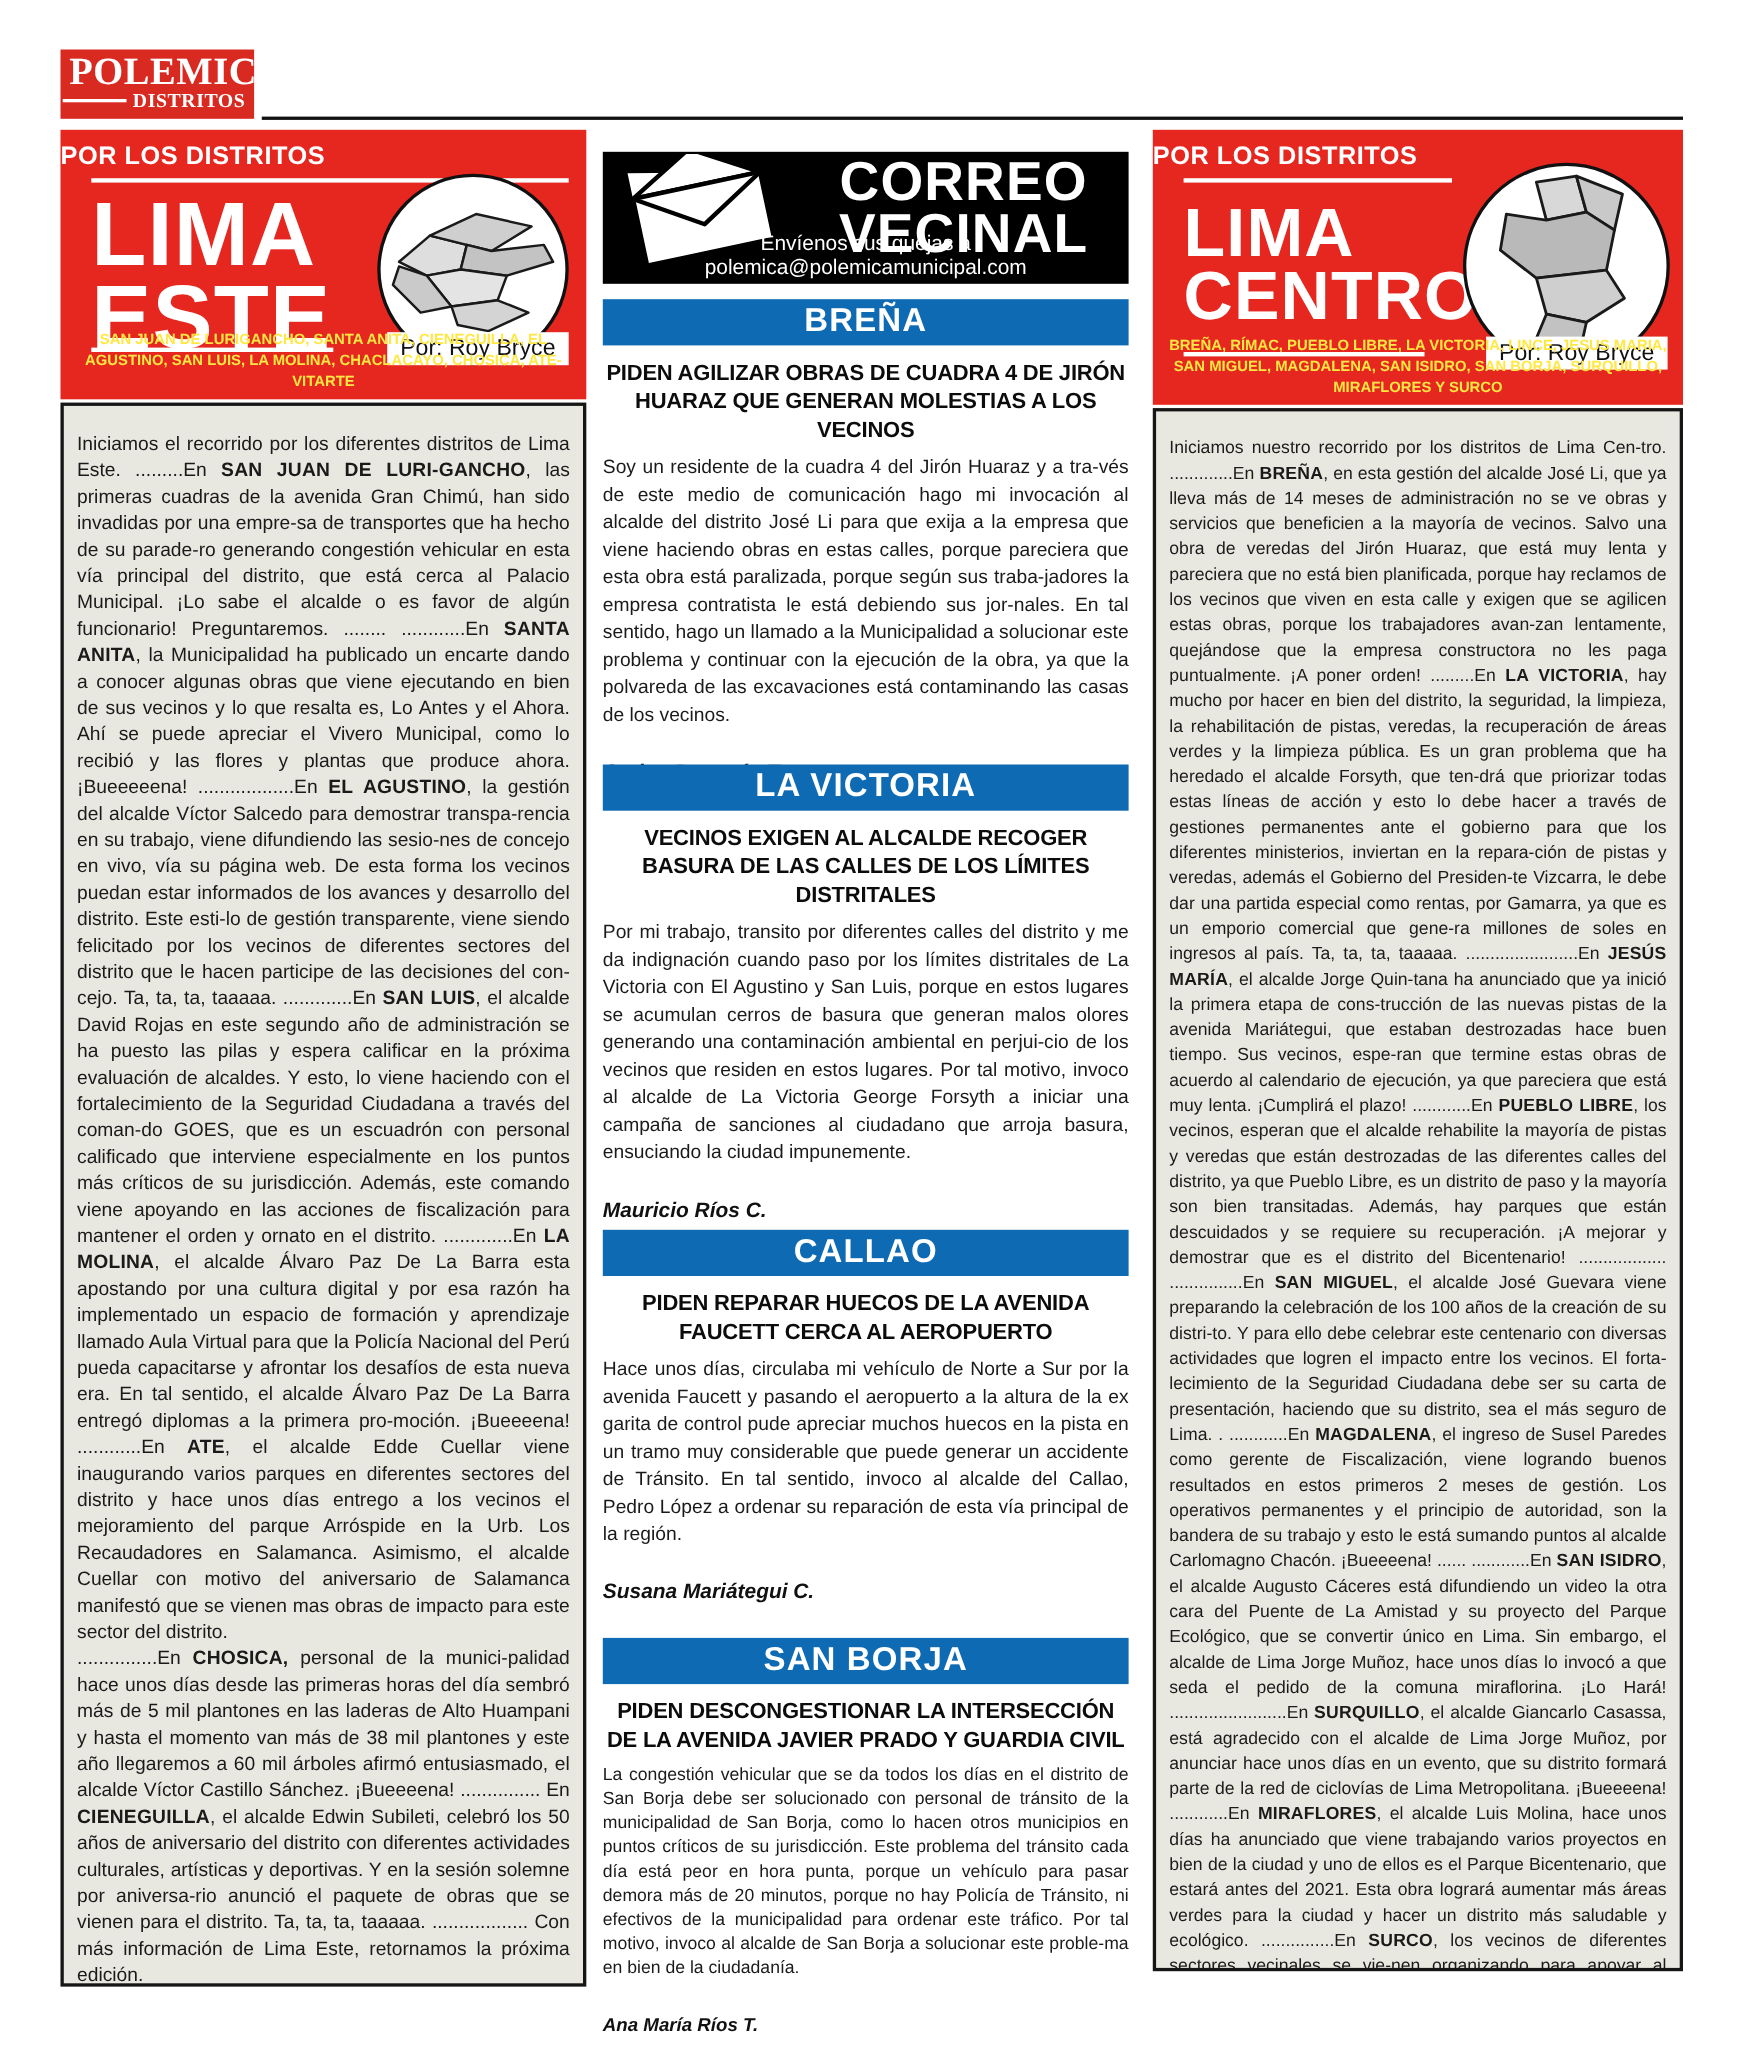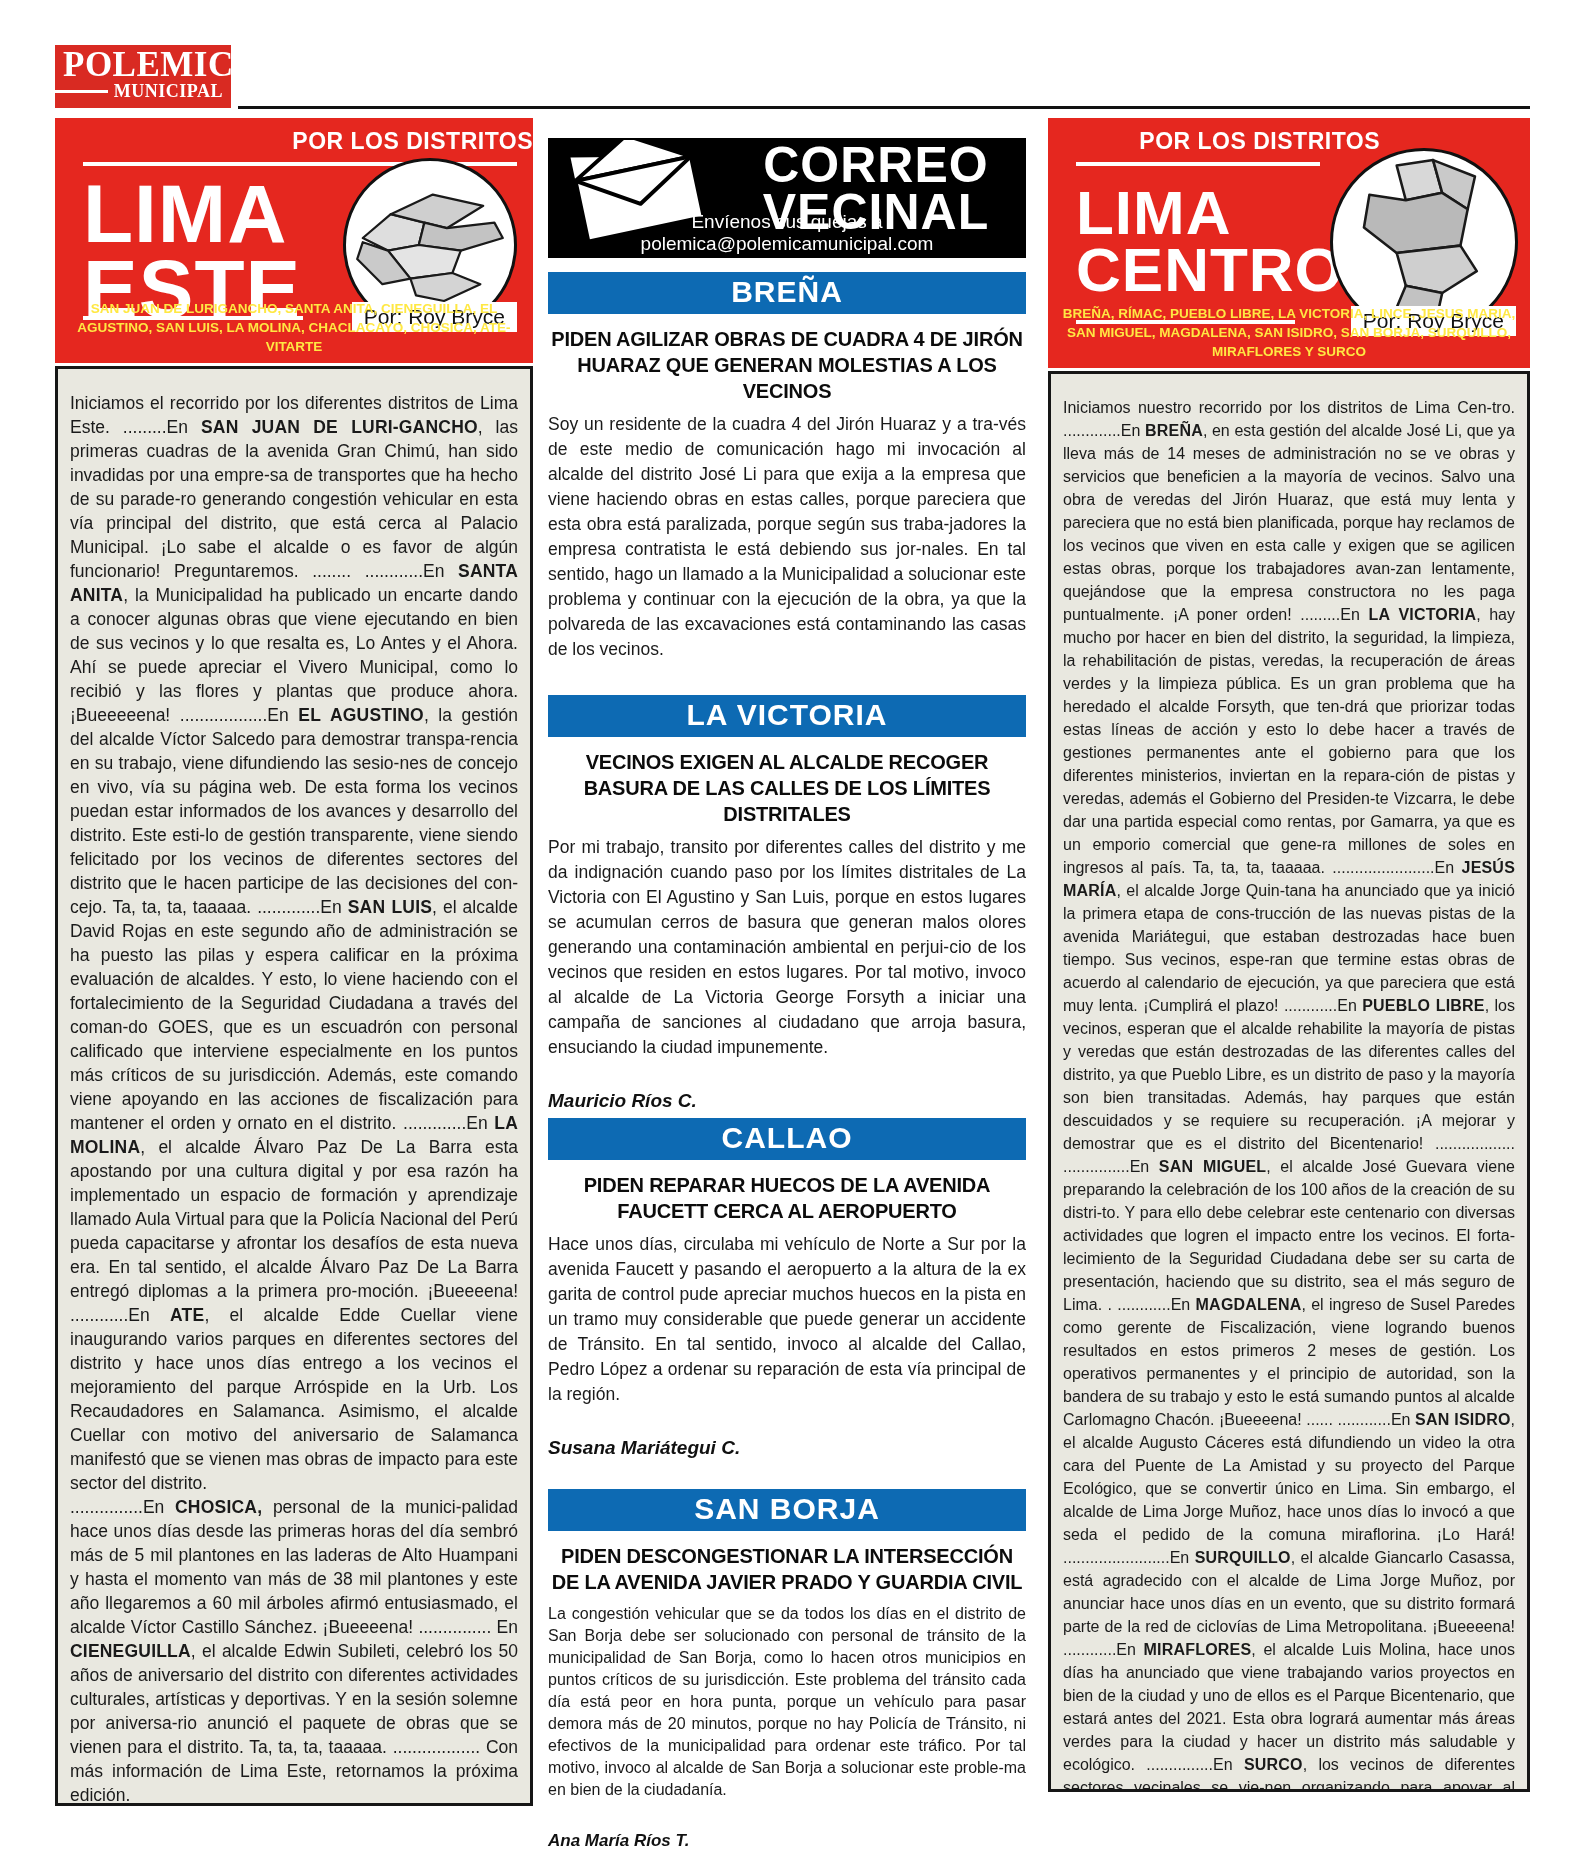--- a/index.html
+++ b/index.html
@@ -11,21 +11,21 @@
         color:#fff;padding:3px 8px 0 8px;box-sizing:border-box;}
   .logo-l1{font-family:"Liberation Serif", serif;font-weight:bold;font-size:35px;line-height:34px;letter-spacing:.5px;text-align:center;}
   .logo-l2{display:flex;align-items:center;justify-content:flex-end;font-family:"Liberation Serif", serif;
            font-weight:bold;font-size:18px;line-height:18px;letter-spacing:.5px;}
   .logo-l2::before{content:"";flex:0 0 58px;height:3px;background:#fff;margin-right:6px;}
   .mast-info{position:absolute;left:320px;top:64px;display:flex;gap:62px;font-size:26px;font-weight:bold;color:#111;}
   .mast-rule{position:absolute;left:238px;top:106px;width:1292px;height:3px;background:#111;}
 
   
   .red-head{position:absolute;background:#e5271f;color:#fff;box-sizing:border-box;}
-  .kicker{position:absolute;top:10px;left:0;right:0;text-align:right;font-weight:bold;font-size:23px;letter-spacing:.5px;}
+  .kicker{position:absolute;top:10px;left:0;right:0;text-align:left;font-weight:bold;font-size:23px;letter-spacing:.5px;}
   .kick-rule{position:absolute;top:44px;left:28px;right:16px;height:4px;background:#fff;}
   .big-title{position:absolute;left:28px;font-weight:bold;letter-spacing:1px;line-height:.92;}
   .map-circle{position:absolute;border-radius:50%;background:#fff;border:3px solid #111;overflow:hidden;}
   .byline-rule{position:absolute;height:4px;background:#fff;}
   .byline-box{position:absolute;background:#fff;color:#111;font-size:21px;padding:3px 12px;white-space:nowrap;}
   .districts{position:absolute;left:8px;right:8px;bottom:6px;text-align:center;color:#ffe843;
              font-weight:bold;font-size:13.5px;line-height:1.4;}
 
   
   .text-box{position:absolute;background:#e9e8e0;border:3px solid #161616;box-sizing:border-box;
@@ -51,21 +51,21 @@
   #cv-sec-3 .sec-body{font-size:16px;line-height:22px;}
   #cv-sec-3 .sec-sign{font-size:17px;}
 </style>
 </head>
 <body>
 
 <div id="page">
 
   <div class="logo">
     <div class="logo-l1">POLEMICA</div>
-    <div class="logo-l2">MUNICIPAL</div>
+    <div class="logo-l2">DISTRITOS</div>
   </div>
   <div class="mast-rule"></div>
 
   <div class="red-head" style="left:55px;top:118px;width:478px;height:245px;">
     <div class="kicker">POR LOS DISTRITOS</div>
     <div class="kick-rule"></div>
     <div class="big-title" style="top:58px;font-size:82px;">
       <div>LIMA</div>
       <div>ESTE</div>
     </div>

